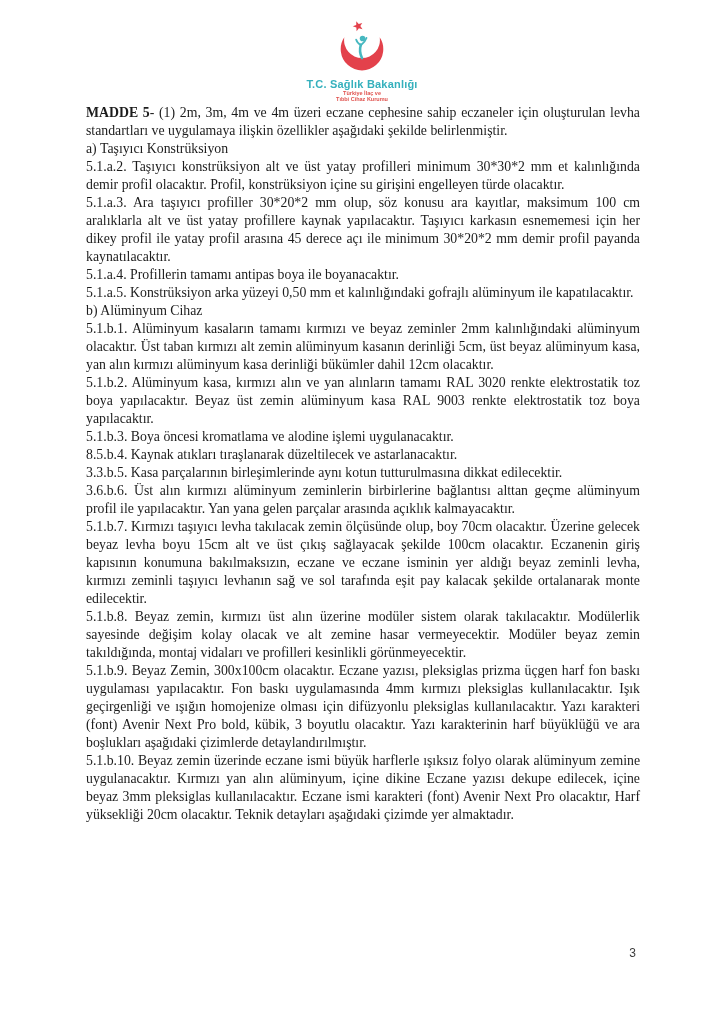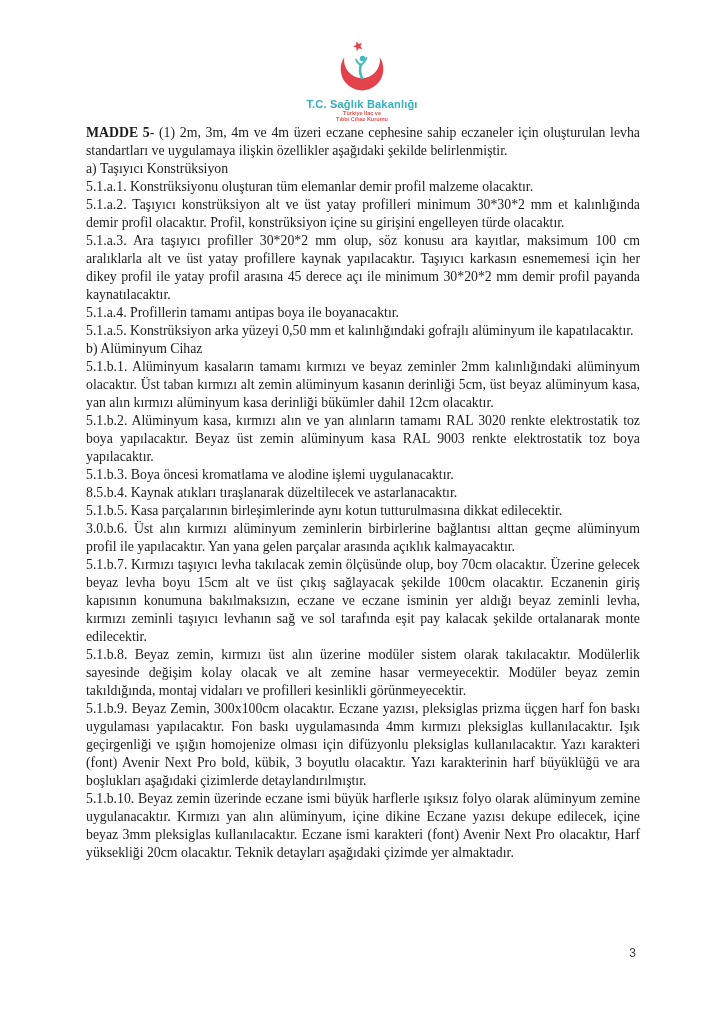--- a/index.html
+++ b/index.html
@@ -7,21 +7,21 @@
     position: relative;
     width: 724px;
     height: 1024px;
     margin: 0 auto;
     background: #ffffff;
     font-family: "Liberation Serif", serif;
     color: #1c1c1c;
     overflow: hidden;
   }
   .logo-block {
-    padding-top: 40px;
+    padding-top: 20px;
     text-align: center;
   }
   .emblem {
     display: block;
     margin: 0 auto;
   }
   .org-name {
     font-family: "Liberation Sans", sans-serif;
     font-size: 11px;
     font-weight: bold;
@@ -85,32 +85,31 @@
     <div class="org-sub">
       <span>Türkiye İlaç ve</span>
       <span>Tıbbi Cihaz Kurumu</span>
     </div>
   </header>
 
   <main class="content">
 
     <p class="para"><b>MADDE 5</b><span>- (1) 2m, 3m, 4m ve 4m üzeri eczane cephesine sahip eczaneler için oluşturulan levha standartları ve uygulamaya ilişkin özellikler aşağıdaki şekilde belirlenmiştir.</span></p>
     <p class="para"><span>a) Taşıyıcı Konstrüksiyon</span></p>
-    <p class="para"><span>5.1.a.1. Konstrüksiyonu oluşturan tüm elemanlar demir profil malzeme olacaktır.</span></p>
     <p class="para"><span>5.1.a.2. Taşıyıcı konstrüksiyon alt ve üst yatay profilleri minimum 30*30*2 mm et kalınlığında demir profil olacaktır. Profil, konstrüksiyon içine su girişini engelleyen türde olacaktır.</span></p>
     <p class="para"><span>5.1.a.3. Ara taşıyıcı profiller 30*20*2 mm olup, söz konusu ara kayıtlar, maksimum 100 cm aralıklarla alt ve üst yatay profillere kaynak yapılacaktır. Taşıyıcı karkasın esnememesi için her dikey profil ile yatay profil arasına 45 derece açı ile minimum 30*20*2 mm demir profil payanda kaynatılacaktır.</span></p>
     <p class="para"><span>5.1.a.4. Profillerin tamamı antipas boya ile boyanacaktır.</span></p>
     <p class="para"><span>5.1.a.5. Konstrüksiyon arka yüzeyi 0,50 mm et kalınlığındaki gofrajlı alüminyum ile kapatılacaktır.</span></p>
     <p class="para"><span>b) Alüminyum Cihaz</span></p>
     <p class="para"><span>5.1.b.1. Alüminyum kasaların tamamı kırmızı ve beyaz zeminler 2mm kalınlığındaki alüminyum olacaktır. Üst taban kırmızı alt zemin alüminyum kasanın derinliği 5cm, üst beyaz alüminyum kasa, yan alın kırmızı alüminyum kasa derinliği bükümler dahil 12cm olacaktır.</span></p>
     <p class="para"><span>5.1.b.2. Alüminyum kasa, kırmızı alın ve yan alınların tamamı RAL 3020 renkte elektrostatik toz boya yapılacaktır. Beyaz üst zemin alüminyum kasa RAL 9003 renkte elektrostatik toz boya yapılacaktır.</span></p>
     <p class="para"><span>5.1.b.3. Boya öncesi kromatlama ve alodine işlemi uygulanacaktır.</span></p>
     <p class="para"><span>8.5.b.4. Kaynak atıkları tıraşlanarak düzeltilecek ve astarlanacaktır.</span></p>
-    <p class="para"><span>5.1.b.5. Kasa parçalarının birleşimlerinde aynı kotun tutturulmasına dikkat edilecektir.</span></p>
-    <p class="para"><span>3.0.b.6. Üst alın kırmızı alüminyum zeminlerin birbirlerine bağlantısı alttan geçme alüminyum profil ile yapılacaktır. Yan yana gelen parçalar arasında açıklık kalmayacaktır.</span></p>
+    <p class="para"><span>3.3.b.5. Kasa parçalarının birleşimlerinde aynı kotun tutturulmasına dikkat edilecektir.</span></p>
+    <p class="para"><span>3.6.b.6. Üst alın kırmızı alüminyum zeminlerin birbirlerine bağlantısı alttan geçme alüminyum profil ile yapılacaktır. Yan yana gelen parçalar arasında açıklık kalmayacaktır.</span></p>
     <p class="para"><span>5.1.b.7. Kırmızı taşıyıcı levha takılacak zemin ölçüsünde olup, boy 70cm olacaktır. Üzerine gelecek beyaz levha boyu 15cm alt ve üst çıkış sağlayacak şekilde 100cm olacaktır. Eczanenin giriş kapısının konumuna bakılmaksızın, eczane ve eczane isminin yer aldığı beyaz zeminli levha, kırmızı zeminli taşıyıcı levhanın sağ ve sol tarafında eşit pay kalacak şekilde ortalanarak monte edilecektir.</span></p>
     <p class="para"><span>5.1.b.8. Beyaz zemin, kırmızı üst alın üzerine modüler sistem olarak takılacaktır. Modülerlik sayesinde değişim kolay olacak ve alt zemine hasar vermeyecektir. Modüler beyaz zemin takıldığında, montaj vidaları ve profilleri kesinlikli görünmeyecektir.</span></p>
     <p class="para"><span>5.1.b.9. Beyaz Zemin, 300x100cm olacaktır. Eczane yazısı, pleksiglas prizma üçgen harf fon baskı uygulaması yapılacaktır. Fon baskı uygulamasında 4mm kırmızı pleksiglas kullanılacaktır. Işık geçirgenliği ve ışığın homojenize olması için difüzyonlu pleksiglas kullanılacaktır. Yazı karakteri (font) Avenir Next Pro bold, kübik, 3 boyutlu olacaktır. Yazı karakterinin harf büyüklüğü ve ara boşlukları aşağıdaki çizimlerde detaylandırılmıştır.</span></p>
     <p class="para"><span>5.1.b.10. Beyaz zemin üzerinde eczane ismi büyük harflerle ışıksız folyo olarak alüminyum zemine uygulanacaktır. Kırmızı yan alın alüminyum, içine dikine Eczane yazısı dekupe edilecek, içine beyaz 3mm pleksiglas kullanılacaktır. Eczane ismi karakteri (font) Avenir Next Pro olacaktır, Harf yüksekliği 20cm olacaktır. Teknik detayları aşağıdaki çizimde yer almaktadır.</span></p>
   </main>
 
   <div class="page-number">3</div>
 
 </div>
 

